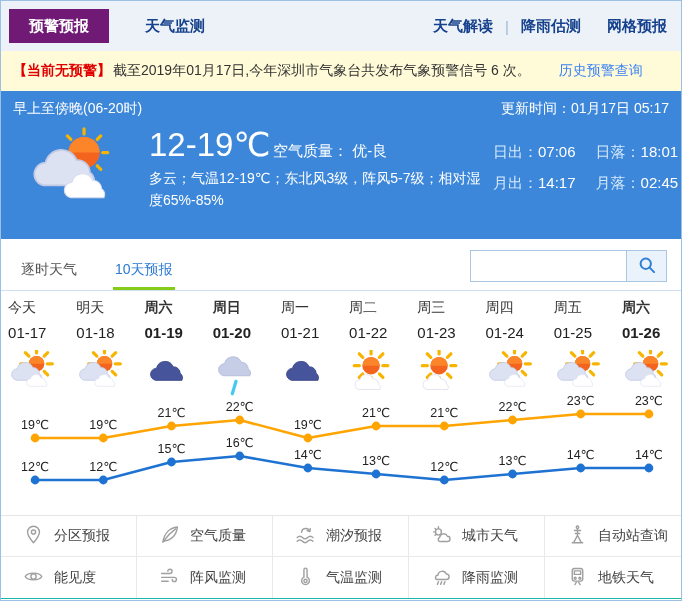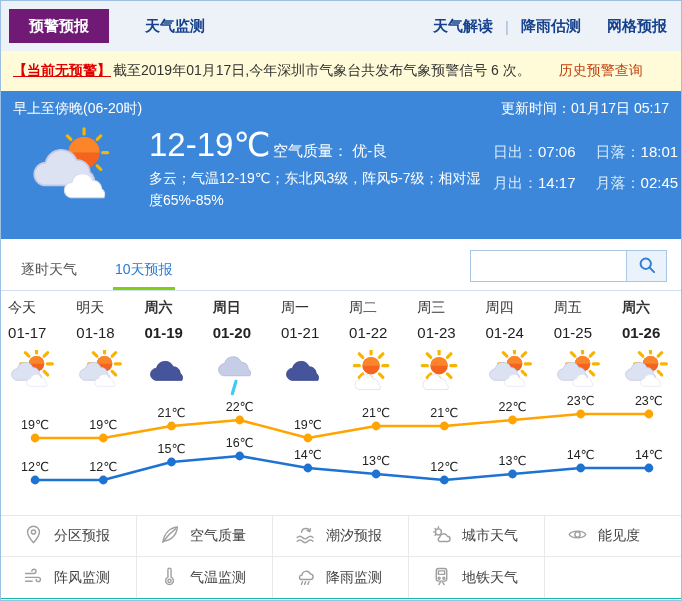--- a/index.html
+++ b/index.html
@@ -20,23 +20,23 @@
   .tab-monitor { margin-left:36px; color:#16418c; font-weight:bold; font-size:15px; cursor:pointer; }
   .topnav-links { margin-left:auto; margin-right:14px; display:flex; align-items:center; font-size:15px; }
   .topnav-links a { color:#16418c; font-weight:bold; text-decoration:none; cursor:pointer; }
   .topnav-sep { color:#9db8d8; margin:0 12px; font-weight:normal; }
   .topnav-gap { width:26px; }
   
   .alertbar {
     position:absolute; left:0; top:50px; width:100%; height:40px;
     background:#fffbd8; display:flex; align-items:center; font-size:14px; padding-left:12px;
   }
-  .alert-badge { color:#e00000; font-weight:bold;text-decoration:underline; }
+  .alert-badge { color:#e00000; font-weight:bold; }
   .alert-text { color:#333; margin-left:2px; }
-  .alert-link { color:#c2410c; margin-left:28px; text-decoration:none; cursor:pointer; }
+  .alert-link { color:#3b82f6; margin-left:28px; text-decoration:none; cursor:pointer; }
   
   .bluepanel { position:absolute; left:0; top:90px; width:100%; height:148px; background:#3c87da; color:#fff; }
   .bp-period { position:absolute; left:12px; top:9px; font-size:14px; }
   .bp-update { position:absolute; right:12px; top:9px; font-size:14px; }
   .bp-icon { position:absolute; left:26px; top:34px; }
   .bp-temp { position:absolute; left:148px; top:34px; font-size:33px; }
   .bp-aq { position:absolute; left:272px; top:51px; font-size:15px; }
   .bp-desc { position:absolute; left:148px; top:76px; width:340px; font-size:14px; line-height:1.6; }
   .bp-sunmoon {
     position:absolute; left:492px; top:52px; display:grid;
@@ -403,20 +403,27 @@
       <div class="ql-cell">
         <span><svg width="21" height="21" viewBox="0 0 24 24" fill="none" stroke="#9f9f9f" stroke-width="1.6" stroke-linecap="round" stroke-linejoin="round">
             <circle cx="8.5" cy="9" r="3.4"></circle>
             <path d="M8.5 3.2 v1.6 M3 9 h1.6 M4.6 5.1 l1.2 1.2 M4.6 12.9 l1.2 -1.2"></path>
             <path d="M11.5 20 h7.2 a3 3 0 0 0 0 -6 a4.6 4.6 0 0 0 -8.8 1.4 a2.4 2.4 0 0 0 1.6 4.6 z"></path>
           </svg></span>
         <span>城市天气</span>
       </div>
       <div class="ql-cell">
         <span><svg width="21" height="21" viewBox="0 0 24 24" fill="none" stroke="#9f9f9f" stroke-width="1.6" stroke-linecap="round" stroke-linejoin="round">
+            <circle cx="12" cy="3.6" r="1.4"></circle>
+            <path d="M12 5 v8 M8.5 7.5 h7 M9.5 10.8 h5 M12 13 l-4.5 8.5 M12 13 l4.5 8.5 M6 21.5 h12"></path>
+          </svg></span>
+        <span>自动站查询</span>
+      </div>
+      <div class="ql-cell">
+        <span><svg width="21" height="21" viewBox="0 0 24 24" fill="none" stroke="#9f9f9f" stroke-width="1.6" stroke-linecap="round" stroke-linejoin="round">
             <path d="M2.5 12 C5.5 6.8 18.5 6.8 21.5 12 C18.5 17.2 5.5 17.2 2.5 12 z"></path>
             <circle cx="12" cy="12" r="3"></circle>
           </svg></span>
         <span>能见度</span>
       </div>
       <div class="ql-cell">
         <span><svg width="21" height="21" viewBox="0 0 24 24" fill="none" stroke="#9f9f9f" stroke-width="1.6" stroke-linecap="round" stroke-linejoin="round">
             <path d="M3 8.5 h9.5 a2.4 2.4 0 1 0 -2.4 -2.4"></path>
             <path d="M3 13 h14.5 a2.4 2.4 0 1 1 -2.4 2.4"></path>
             <path d="M3 17.5 h7.5"></path>

